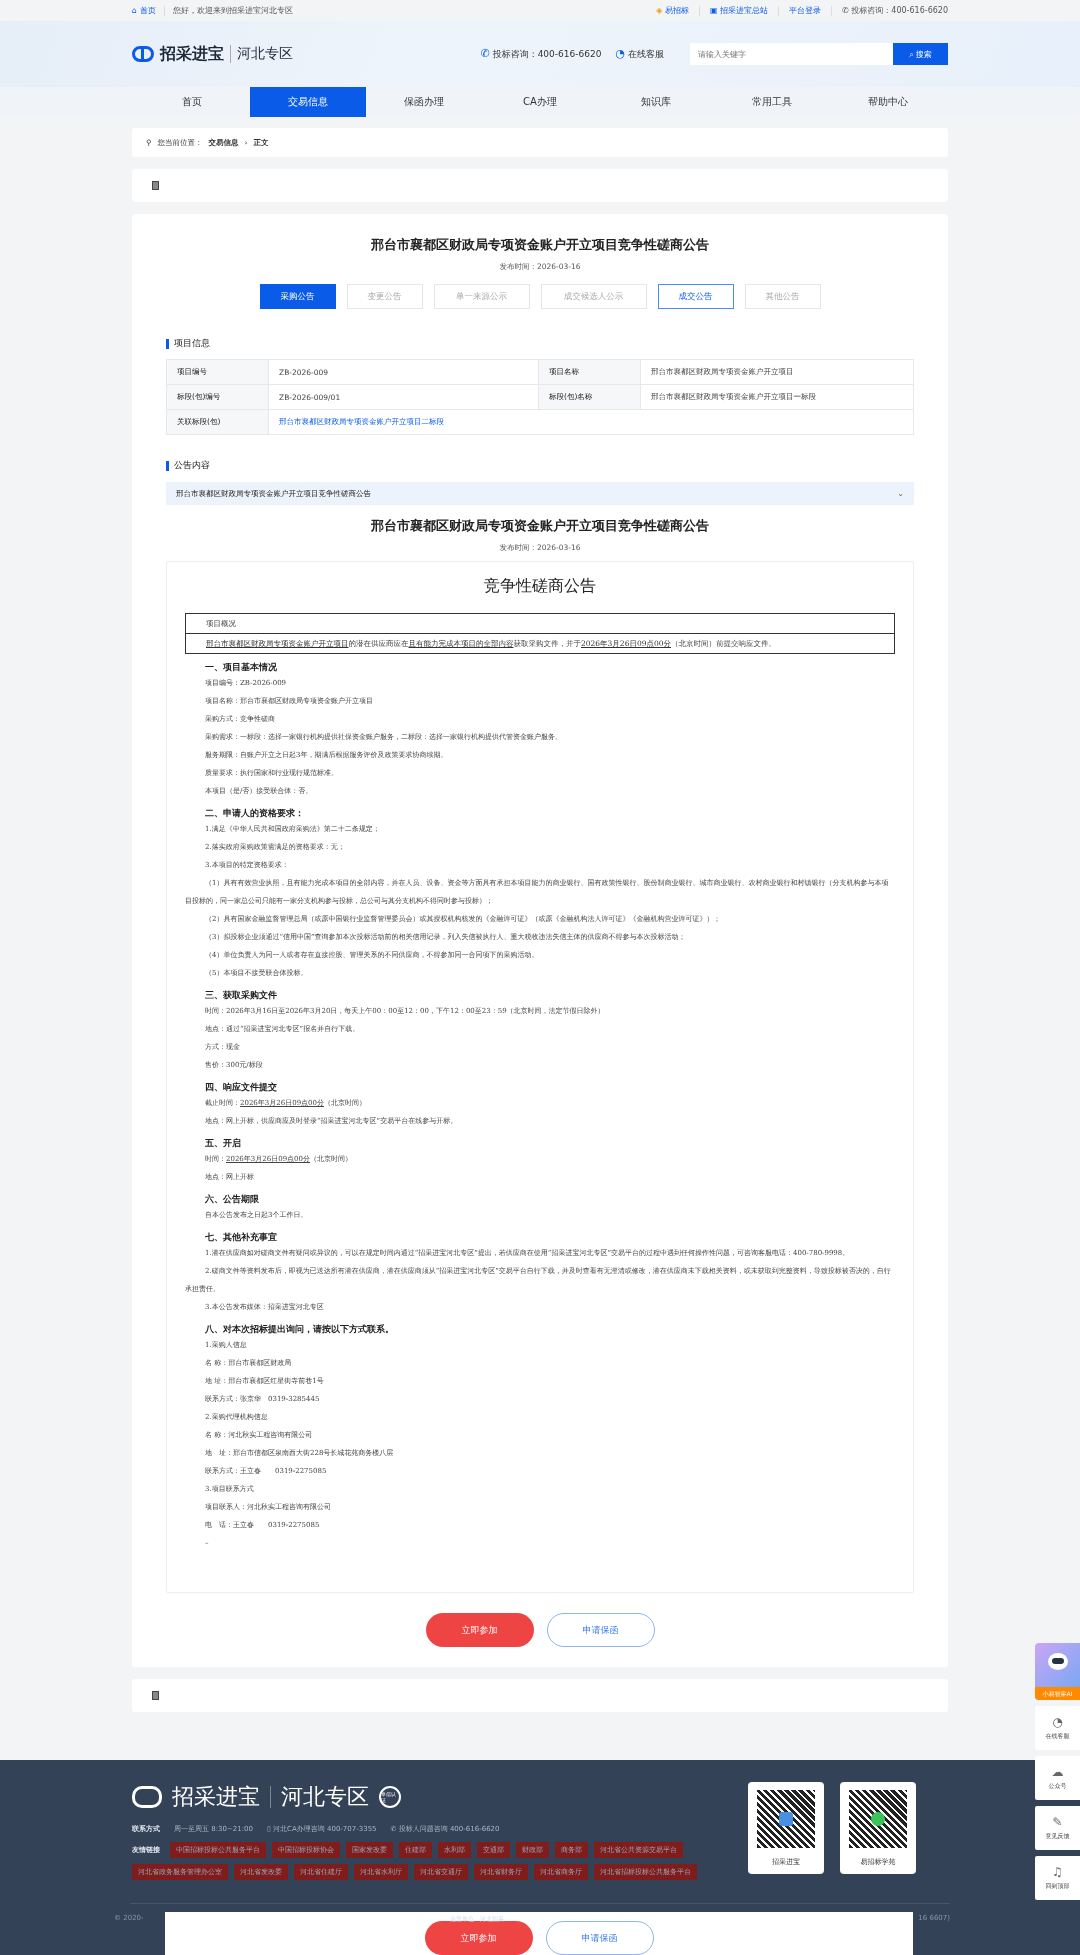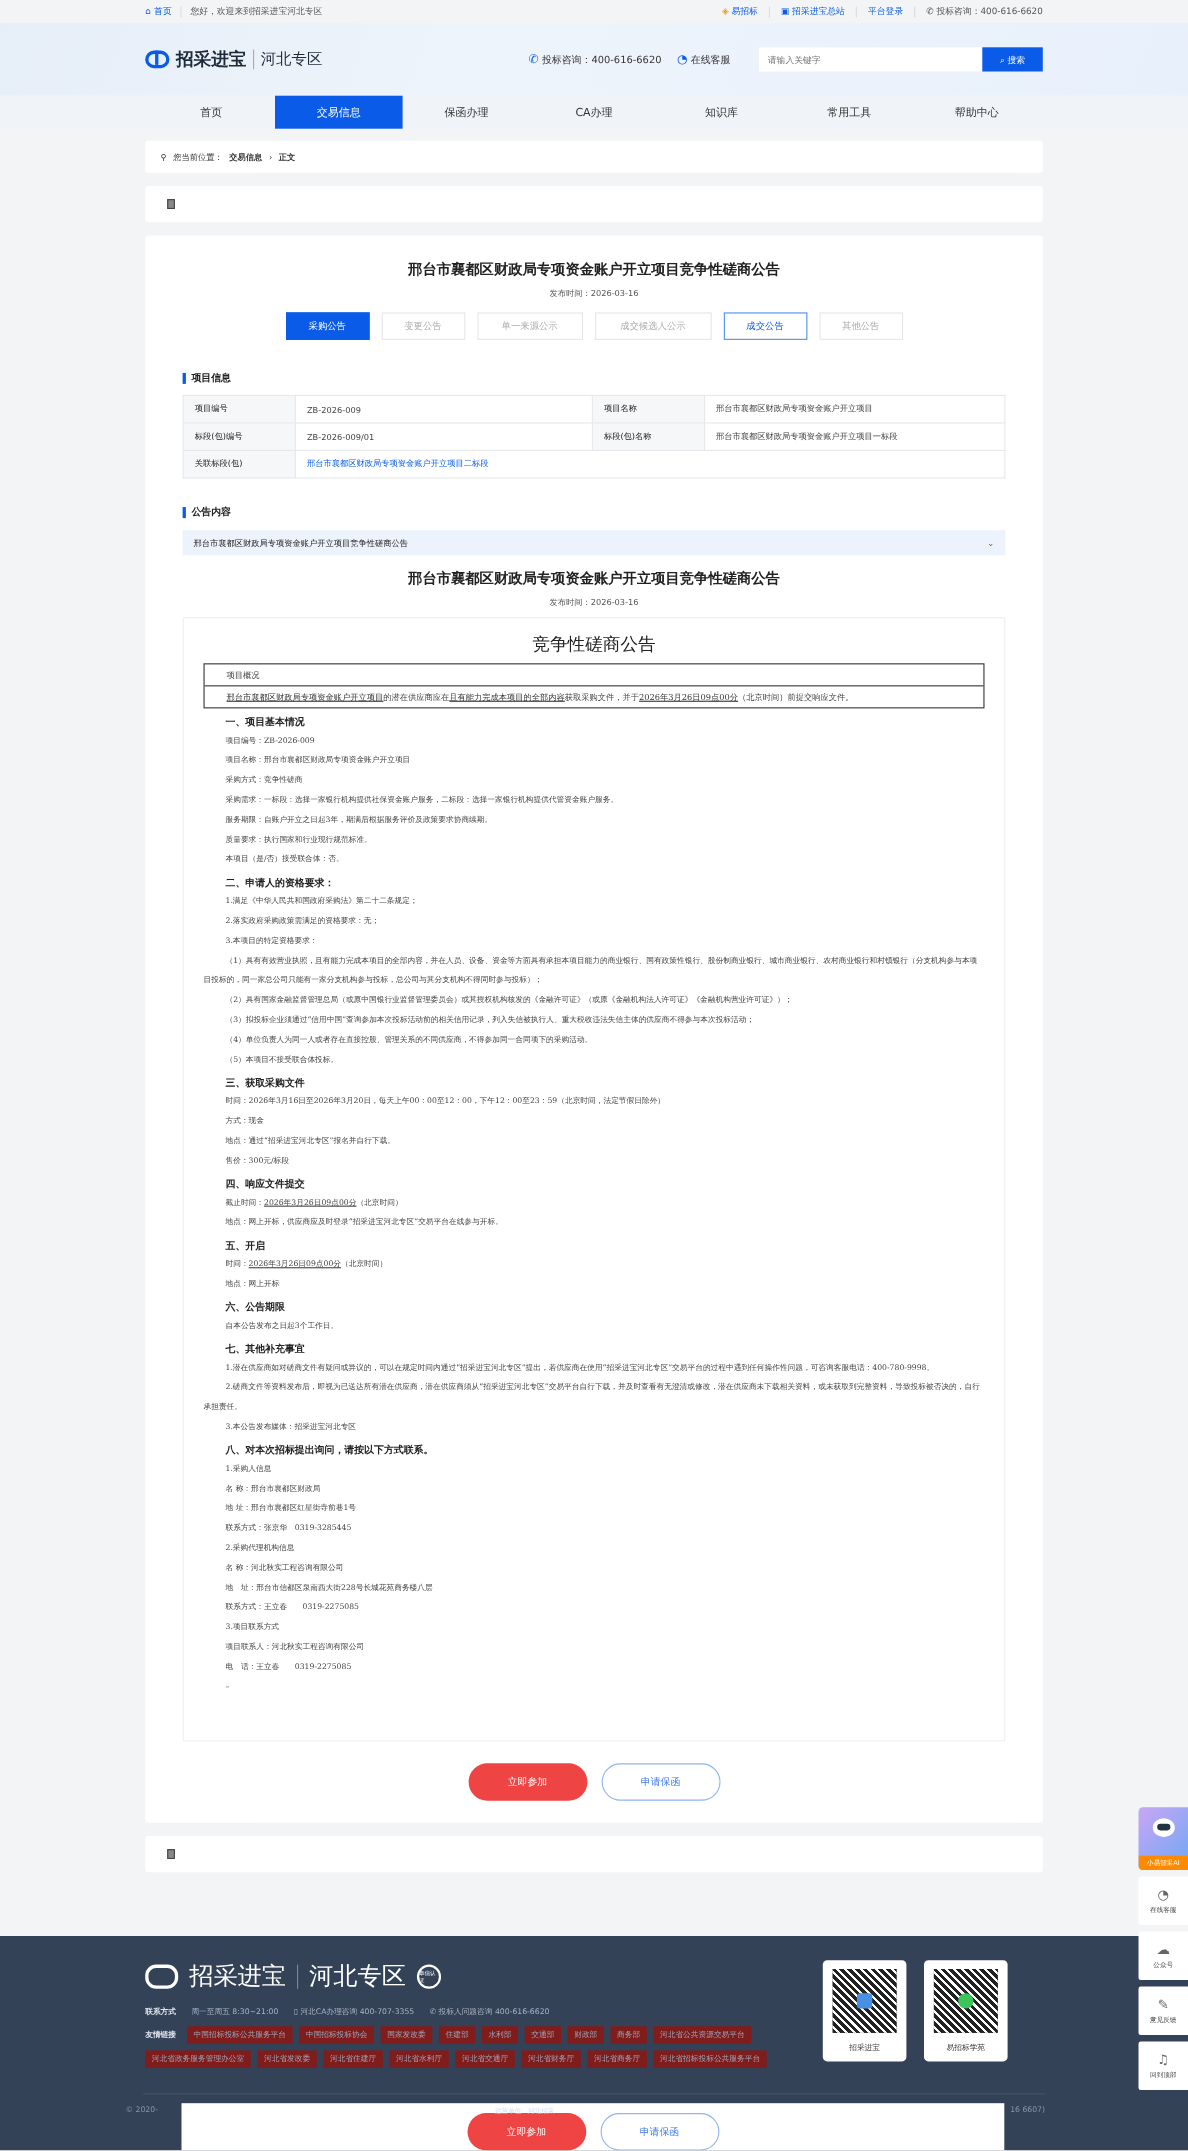--- a/index.html
+++ b/index.html
@@ -37,33 +37,33 @@
 .crumb b{font-weight:bold}
 .iconbox{margin-top:12px;height:33px;display:flex;align-items:center;padding:0 20px}
 .docicon{width:7px;height:9px;border:1px solid #444;background:#888}
 .main{margin-top:12px;padding:22px 34px 20px;}
 .title{text-align:center;font-size:13px;font-weight:bold;color:#222}
 .pubtime{text-align:center;font-size:7.5px;color:#555;margin-top:8px}
 .tabs{display:flex;justify-content:center;gap:11px;margin-top:12px}
 .tabs .tab{height:25px;border:1px solid #e4e6ea;font-size:8.5px;color:#aaa;display:flex;align-items:center;justify-content:center}
 .tabs .tab.on{background:#0a5ce8;color:#fff;border-color:#0a5ce8}
 .tabs .tab.sel{border-color:#4a8ef0;color:#0a5ce8}
-.sechead{display:flex;align-items:center;gap:5px;font-size:9px;font-weight:bold;color:#222;margin-top:28px}
+.sechead{display:flex;align-items:center;gap:5px;font-size:9px;font-weight:normal;color:#222;margin-top:28px}
 .sechead:before{content:"";width:3px;height:10px;background:#0a5ce8}
 table.info{width:100%;border-collapse:collapse;margin-top:9px;font-size:7.5px}
 table.info td{border:1px solid #e6e8eb;height:25px;padding:0 10px;color:#444}
 table.info td.k{background:#f6f7f9;color:#222;width:102px}
 table.info td.link{color:#0a5ce8}
 .collapse{margin-top:10px;height:23px;background:#edf3fc;display:flex;align-items:center;padding:0 10px;font-size:7.5px;color:#222}
 .collapse .chev{margin-left:auto;font-size:8px;color:#666}
 .title2{text-align:center;font-size:13px;font-weight:bold;color:#222;margin-top:12px}
 .pub2{text-align:center;font-size:7.5px;color:#555;margin-top:8px}
 .doc{margin-top:8px;border:1px solid #eceef1;border-radius:2px;padding:14px 18px 40px;font-family:"DejaVu Serif","Liberation Serif",serif;color:#444}
 .doc .dtitle{text-align:center;font-size:16px;color:#222}
-.overview{border:1px solid #333;margin-top:6px}
+.overview{border:1px solid #333;margin-top:16px}
 .overview div{font-size:7.5px;padding:5px 20px;line-height:9px}
 .overview div+div{border-top:1px solid #333}
 .overview u{color:#333}
 .doc .h{font-size:9px;font-weight:bold;color:#222;margin:6px 0 0 20px;height:14px;line-height:14px}
 .doc .p{font-size:7px;line-height:18px;margin-left:20px;color:#444}
 .doc .pl{font-size:7px;line-height:18px;color:#444;text-indent:20px}
 .btns{display:flex;justify-content:center;gap:13px;margin-top:20px}
 .btn{width:108px;height:34px;border-radius:17px;display:flex;align-items:center;justify-content:center;font-size:9px}
 .btn.primary{background:#ef4444;color:#fff}
 .btn.outline{border:1.5px solid #8fb4ef;color:#3a7ae8;background:#fff}
@@ -234,22 +234,22 @@
       <div class="p">2.落实政府采购政策需满足的资格要求：无；</div>
       <div class="p">3.本项目的特定资格要求：</div>
       <div class="pl">（1）具有有效营业执照，且有能力完成本项目的全部内容，并在人员、设备、资金等方面具有承担本项目能力的商业银行、国有政策性银行、股份制商业银行、城市商业银行、农村商业银行和村镇银行（分支机构参与本项目投标的，同一家总公司只能有一家分支机构参与投标，总公司与其分支机构不得同时参与投标）；</div>
       <div class="p">（2）具有国家金融监督管理总局（或原中国银行业监督管理委员会）或其授权机构核发的《金融许可证》（或原《金融机构法人许可证》《金融机构营业许可证》）；</div>
       <div class="p">（3）拟投标企业须通过“信用中国”查询参加本次投标活动前的相关信用记录，列入失信被执行人、重大税收违法失信主体的供应商不得参与本次投标活动；</div>
       <div class="p">（4）单位负责人为同一人或者存在直接控股、管理关系的不同供应商，不得参加同一合同项下的采购活动。</div>
       <div class="p">（5）本项目不接受联合体投标。</div>
 
       <div class="h">三、获取采购文件</div>
       <div class="p">时间：2026年3月16日至2026年3月20日，每天上午00：00至12：00，下午12：00至23：59（北京时间，法定节假日除外）</div>
+      <div class="p">地点：通过“招采进宝河北专区”报名并自行下载。</div>
       <div class="p">方式：现金</div>
-      <div class="p">地点：通过“招采进宝河北专区”报名并自行下载。</div>
       <div class="p">售价：300元/标段</div>
 
       <div class="h">四、响应文件提交</div>
       <div class="p"><span>截止时间：</span><u>2026年3月26日09点00分</u><span>（北京时间）</span></div>
       <div class="p">地点：网上开标，供应商应及时登录“招采进宝河北专区”交易平台在线参与开标。</div>
 
       <div class="h">五、开启</div>
       <div class="p"><span>时间：</span><u>2026年3月26日09点00分</u><span>（北京时间）</span></div>
       <div class="p">地点：网上开标</div>
 

